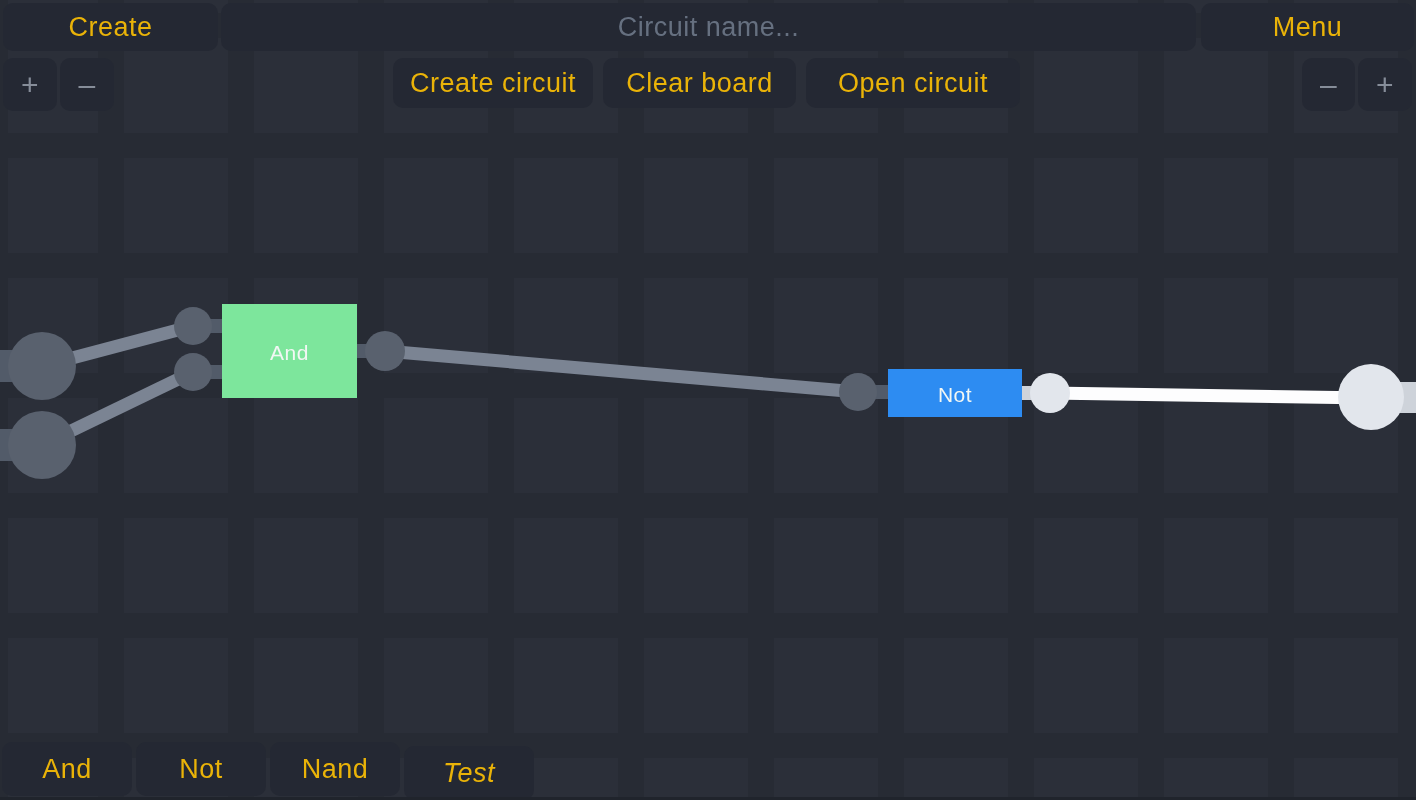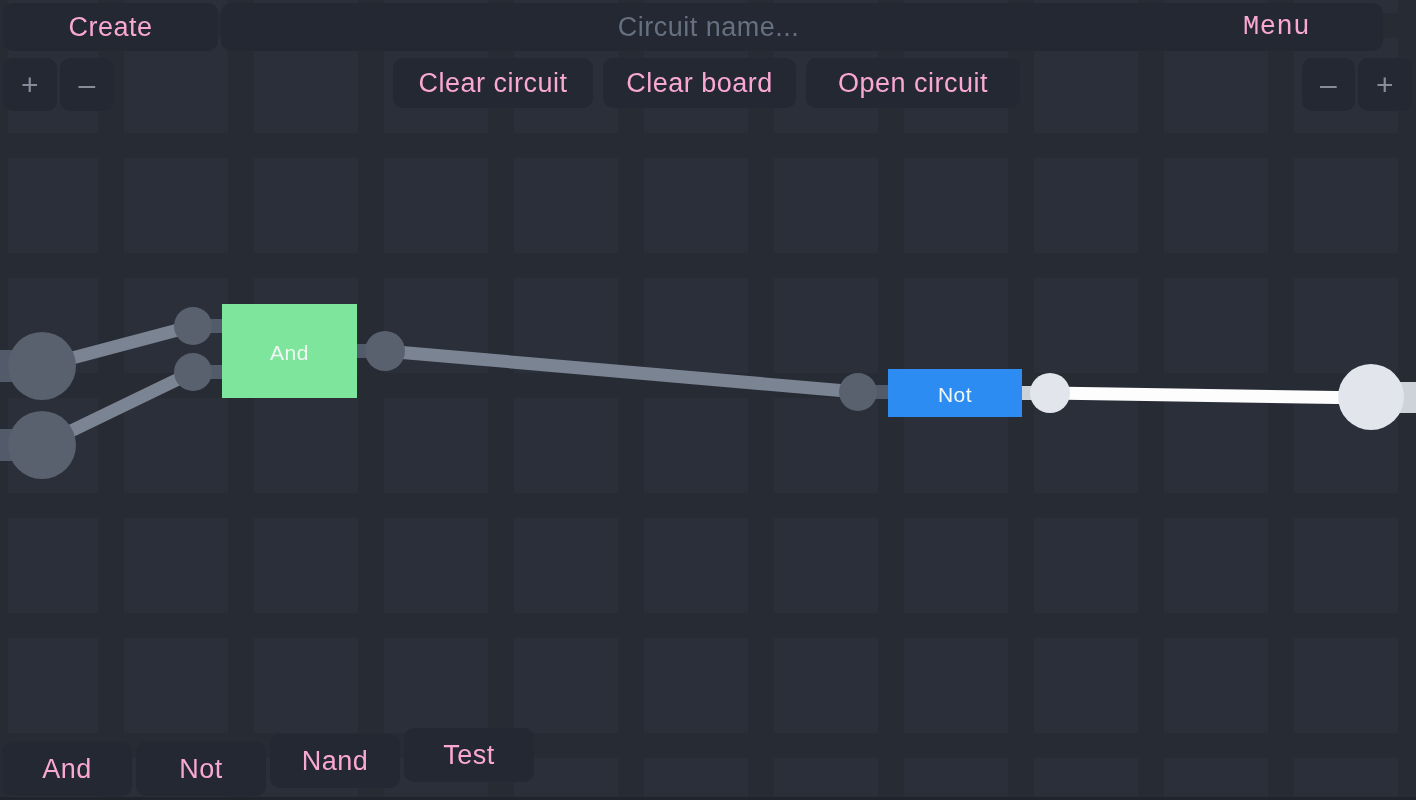--- a/index.html
+++ b/index.html
@@ -16,48 +16,48 @@
       repeating-linear-gradient(90deg,  #272b34 0 26px, rgba(0,0,0,0) 26px 130px),
       repeating-linear-gradient(180deg, #272b34 0 25px, rgba(0,0,0,0) 25px 120px);
     background-position:98px 0px, 0px 13px;
   }
   .canvas-svg{position:absolute;left:0;top:0;}
   .ctl{
     position:absolute;
     background:#242833;
     border:none;outline:none;
     border-radius:10px;
-    color:#f9a8d4;
+    color:#eab308;
     font-family:"Liberation Sans", sans-serif;
     font-size:27px;
     letter-spacing:.5px;
     display:flex;align-items:center;justify-content:center;
     box-sizing:border-box;
     cursor:pointer;
   }
   input.ctl{cursor:text;justify-content:flex-start;padding:0 16px;text-align:center;display:block;line-height:48px;}
   input.ctl::placeholder{color:#667080;opacity:1;}
   .zoom-btn{font-size:30px;color:#868d99;font-weight:300;}
   
   .btn-create{left:3px;top:3px;width:215px;height:48px;}
   .name-input{left:221px;top:3px;width:975px;height:48px;}
-  .btn-menu{left:1170px;top:3px;width:213px;height:48px;font-family:Liberation Mono, monospace;}
+  .btn-menu{left:1201px;top:3px;width:213px;height:48px;}
   
   .zl-plus{left:3px;top:58px;width:54px;height:53px;}
   .zl-minus{left:60px;top:58px;width:54px;height:53px;}
   .zr-minus{left:1302px;top:58px;width:53px;height:53px;}
   .zr-plus{left:1358px;top:58px;width:54px;height:53px;}
   .btn-delete{left:393px;top:58px;width:200px;height:50px;}
   .btn-clear{left:603px;top:58px;width:193px;height:50px;text-align:right;}
   .btn-open{left:806px;top:58px;width:214px;height:50px;}
   
   .pal-and {left:2px;  bottom:4px;width:130px;height:54px;}
   .pal-not {left:136px;bottom:4px;width:130px;height:54px;}
-  .pal-nand{left:270px;bottom:12px;width:130px;height:54px;}
-  .pal-test{left:404px;bottom:18px;width:130px;height:54px;}
+  .pal-nand{left:270px;bottom:4px;width:130px;height:54px;}
+  .pal-test{left:404px;bottom:0;width:130px;height:54px;font-style:italic;}
   .bottom-strip{position:absolute;left:0;bottom:0;width:100%;height:3px;background:#20242c;}
 </style>
 </head>
 <body>
 
 <div class="board">
   <svg class="canvas-svg" width="1416" height="800" viewBox="0 0 1416 800">
       <line x1="42" y1="366" x2="193" y2="326" stroke="#7b8493" stroke-width="13"></line>
       <line x1="42" y1="445" x2="193" y2="372" stroke="#7b8493" stroke-width="13"></line>
       <line x1="385" y1="351" x2="858" y2="392" stroke="#7b8493" stroke-width="13"></line>
@@ -89,21 +89,21 @@
 
 <input class="ctl name-input" type="text" value="" placeholder="Circuit name..." style="">
 
 <button class="ctl btn-menu">Menu</button>
 
 <button class="ctl zoom-btn zl-plus">+</button>
 <button class="ctl zoom-btn zl-minus">–</button>
 <button class="ctl zoom-btn zr-minus">–</button>
 <button class="ctl zoom-btn zr-plus">+</button>
 
-<button class="ctl btn-delete">Clear circuit</button>
+<button class="ctl btn-delete">Create circuit</button>
 <button class="ctl btn-clear">Clear board</button>
 <button class="ctl btn-open">Open circuit</button>
 
 <button class="ctl pal-and">And</button>
 <button class="ctl pal-not">Not</button>
 <button class="ctl pal-nand">Nand</button>
 <button class="ctl pal-test">Test</button>
 
 <div class="bottom-strip"></div>
 

